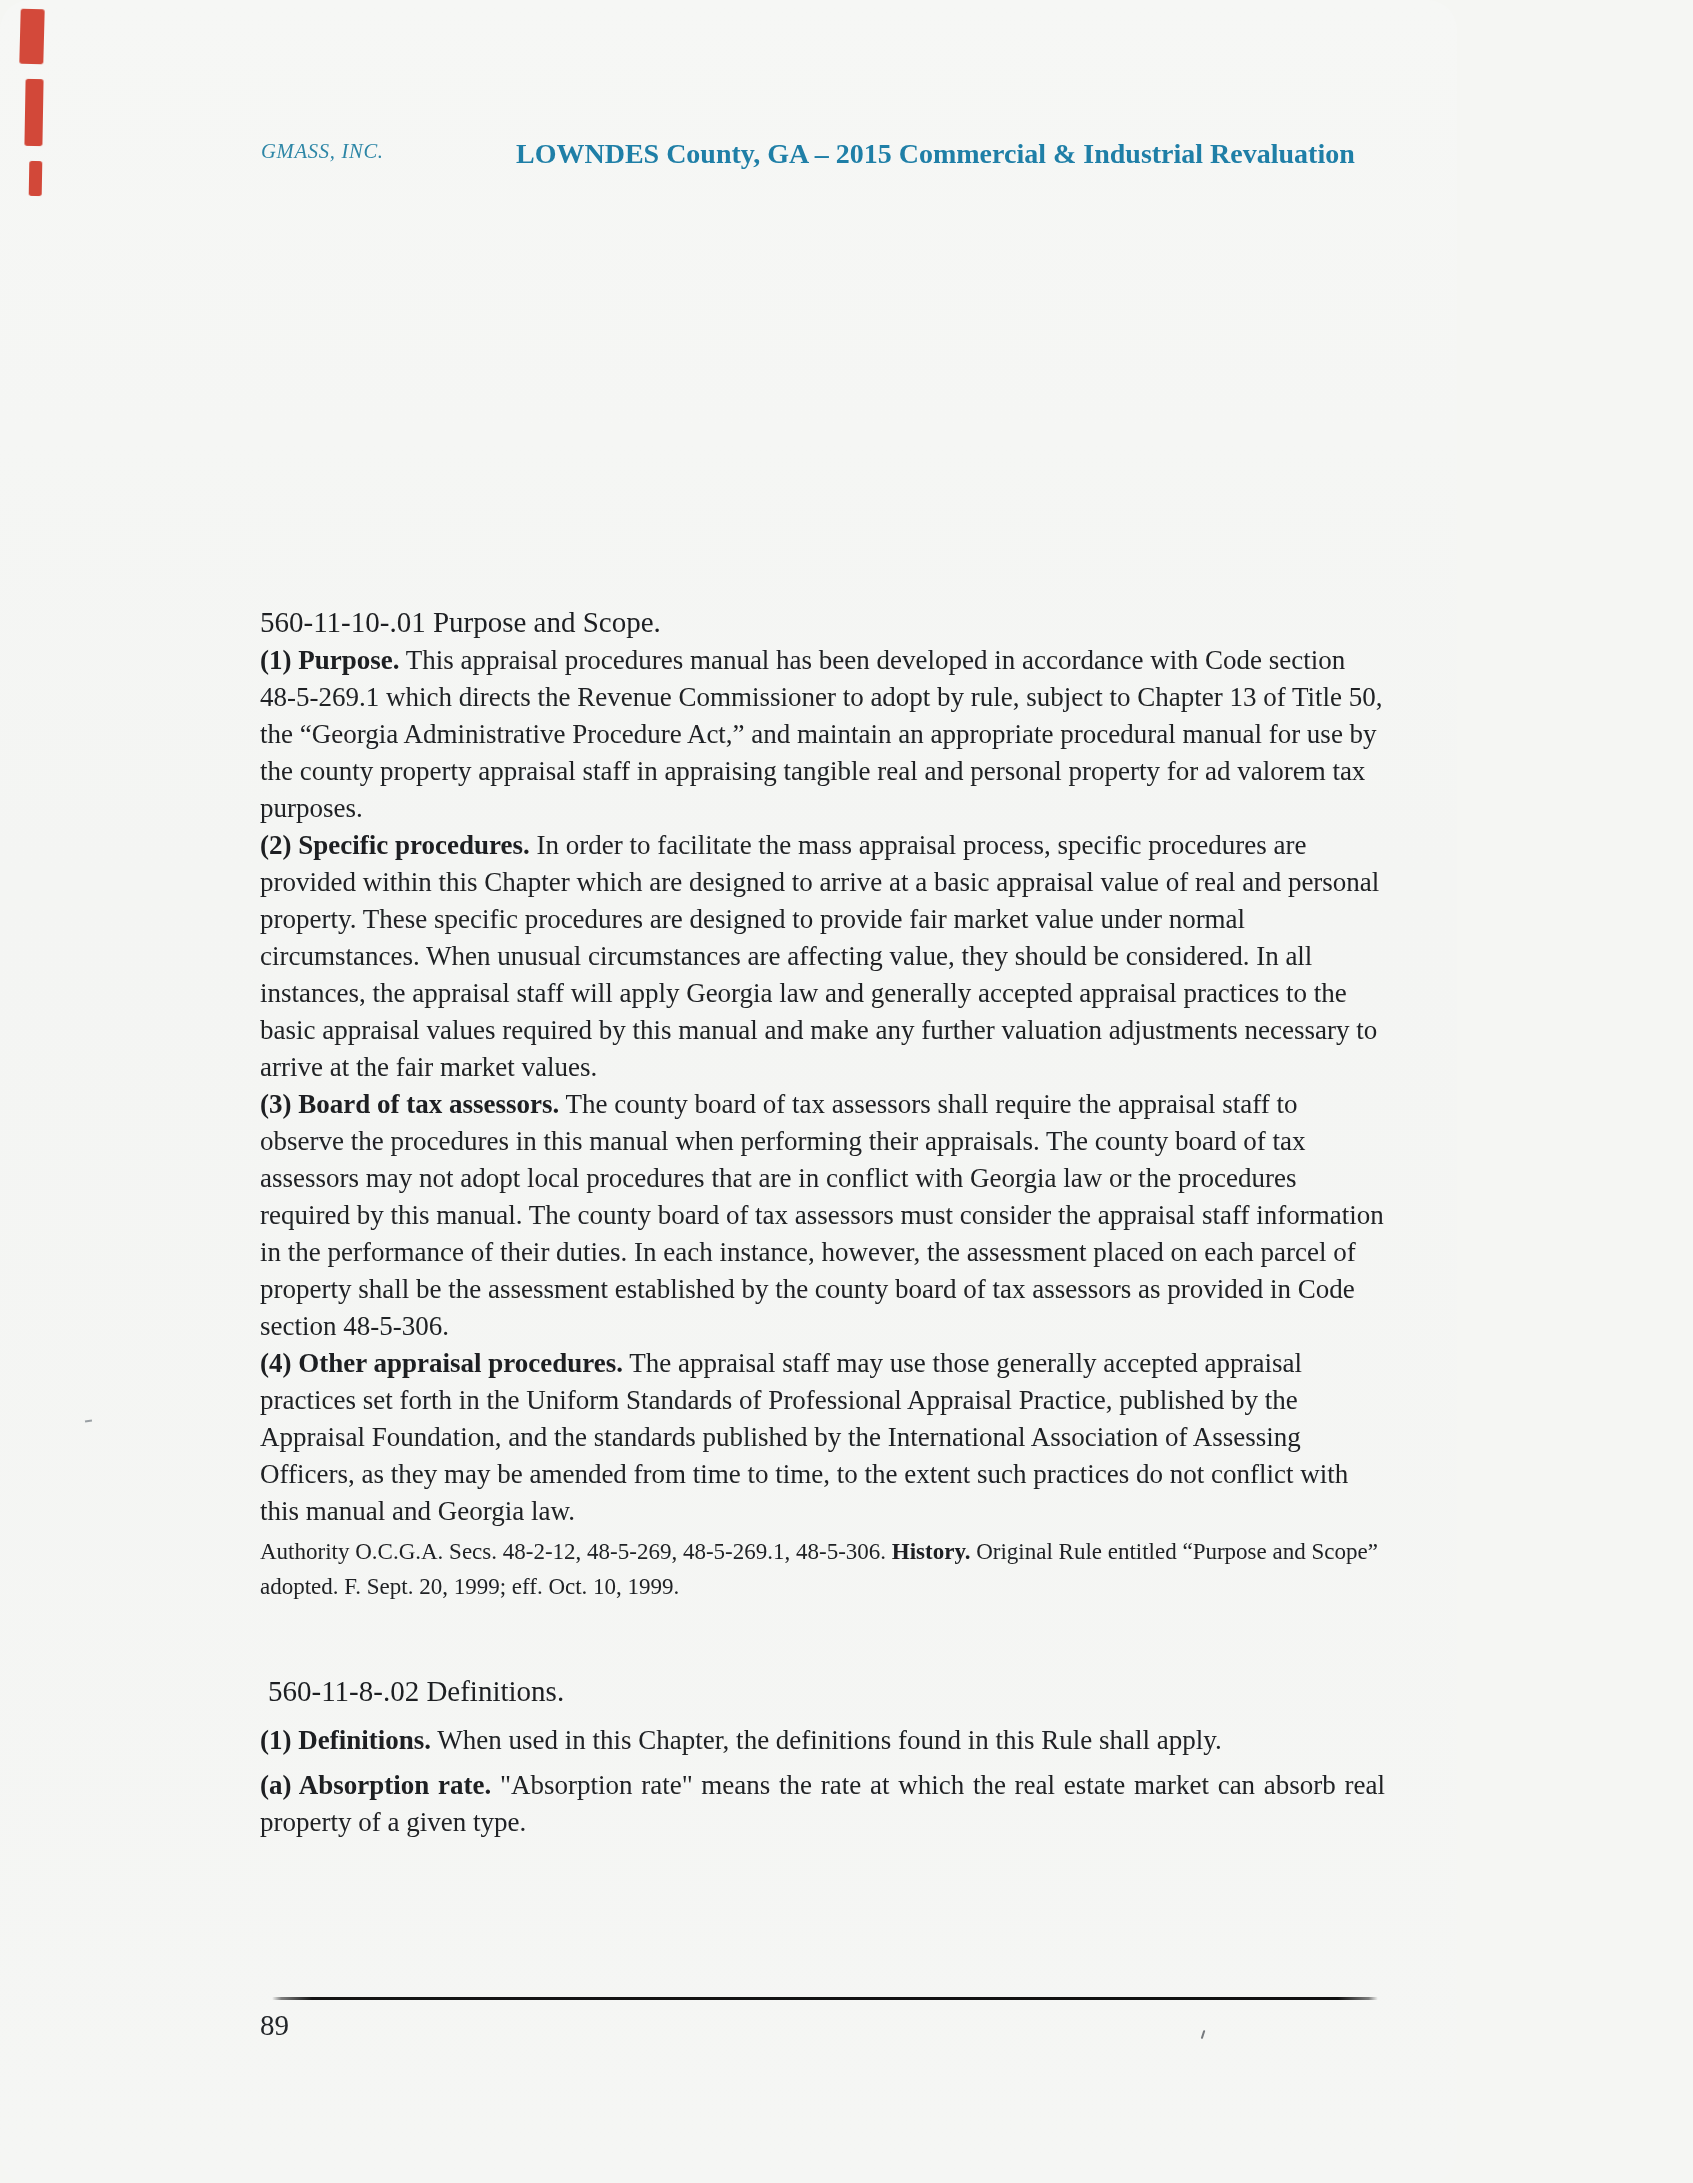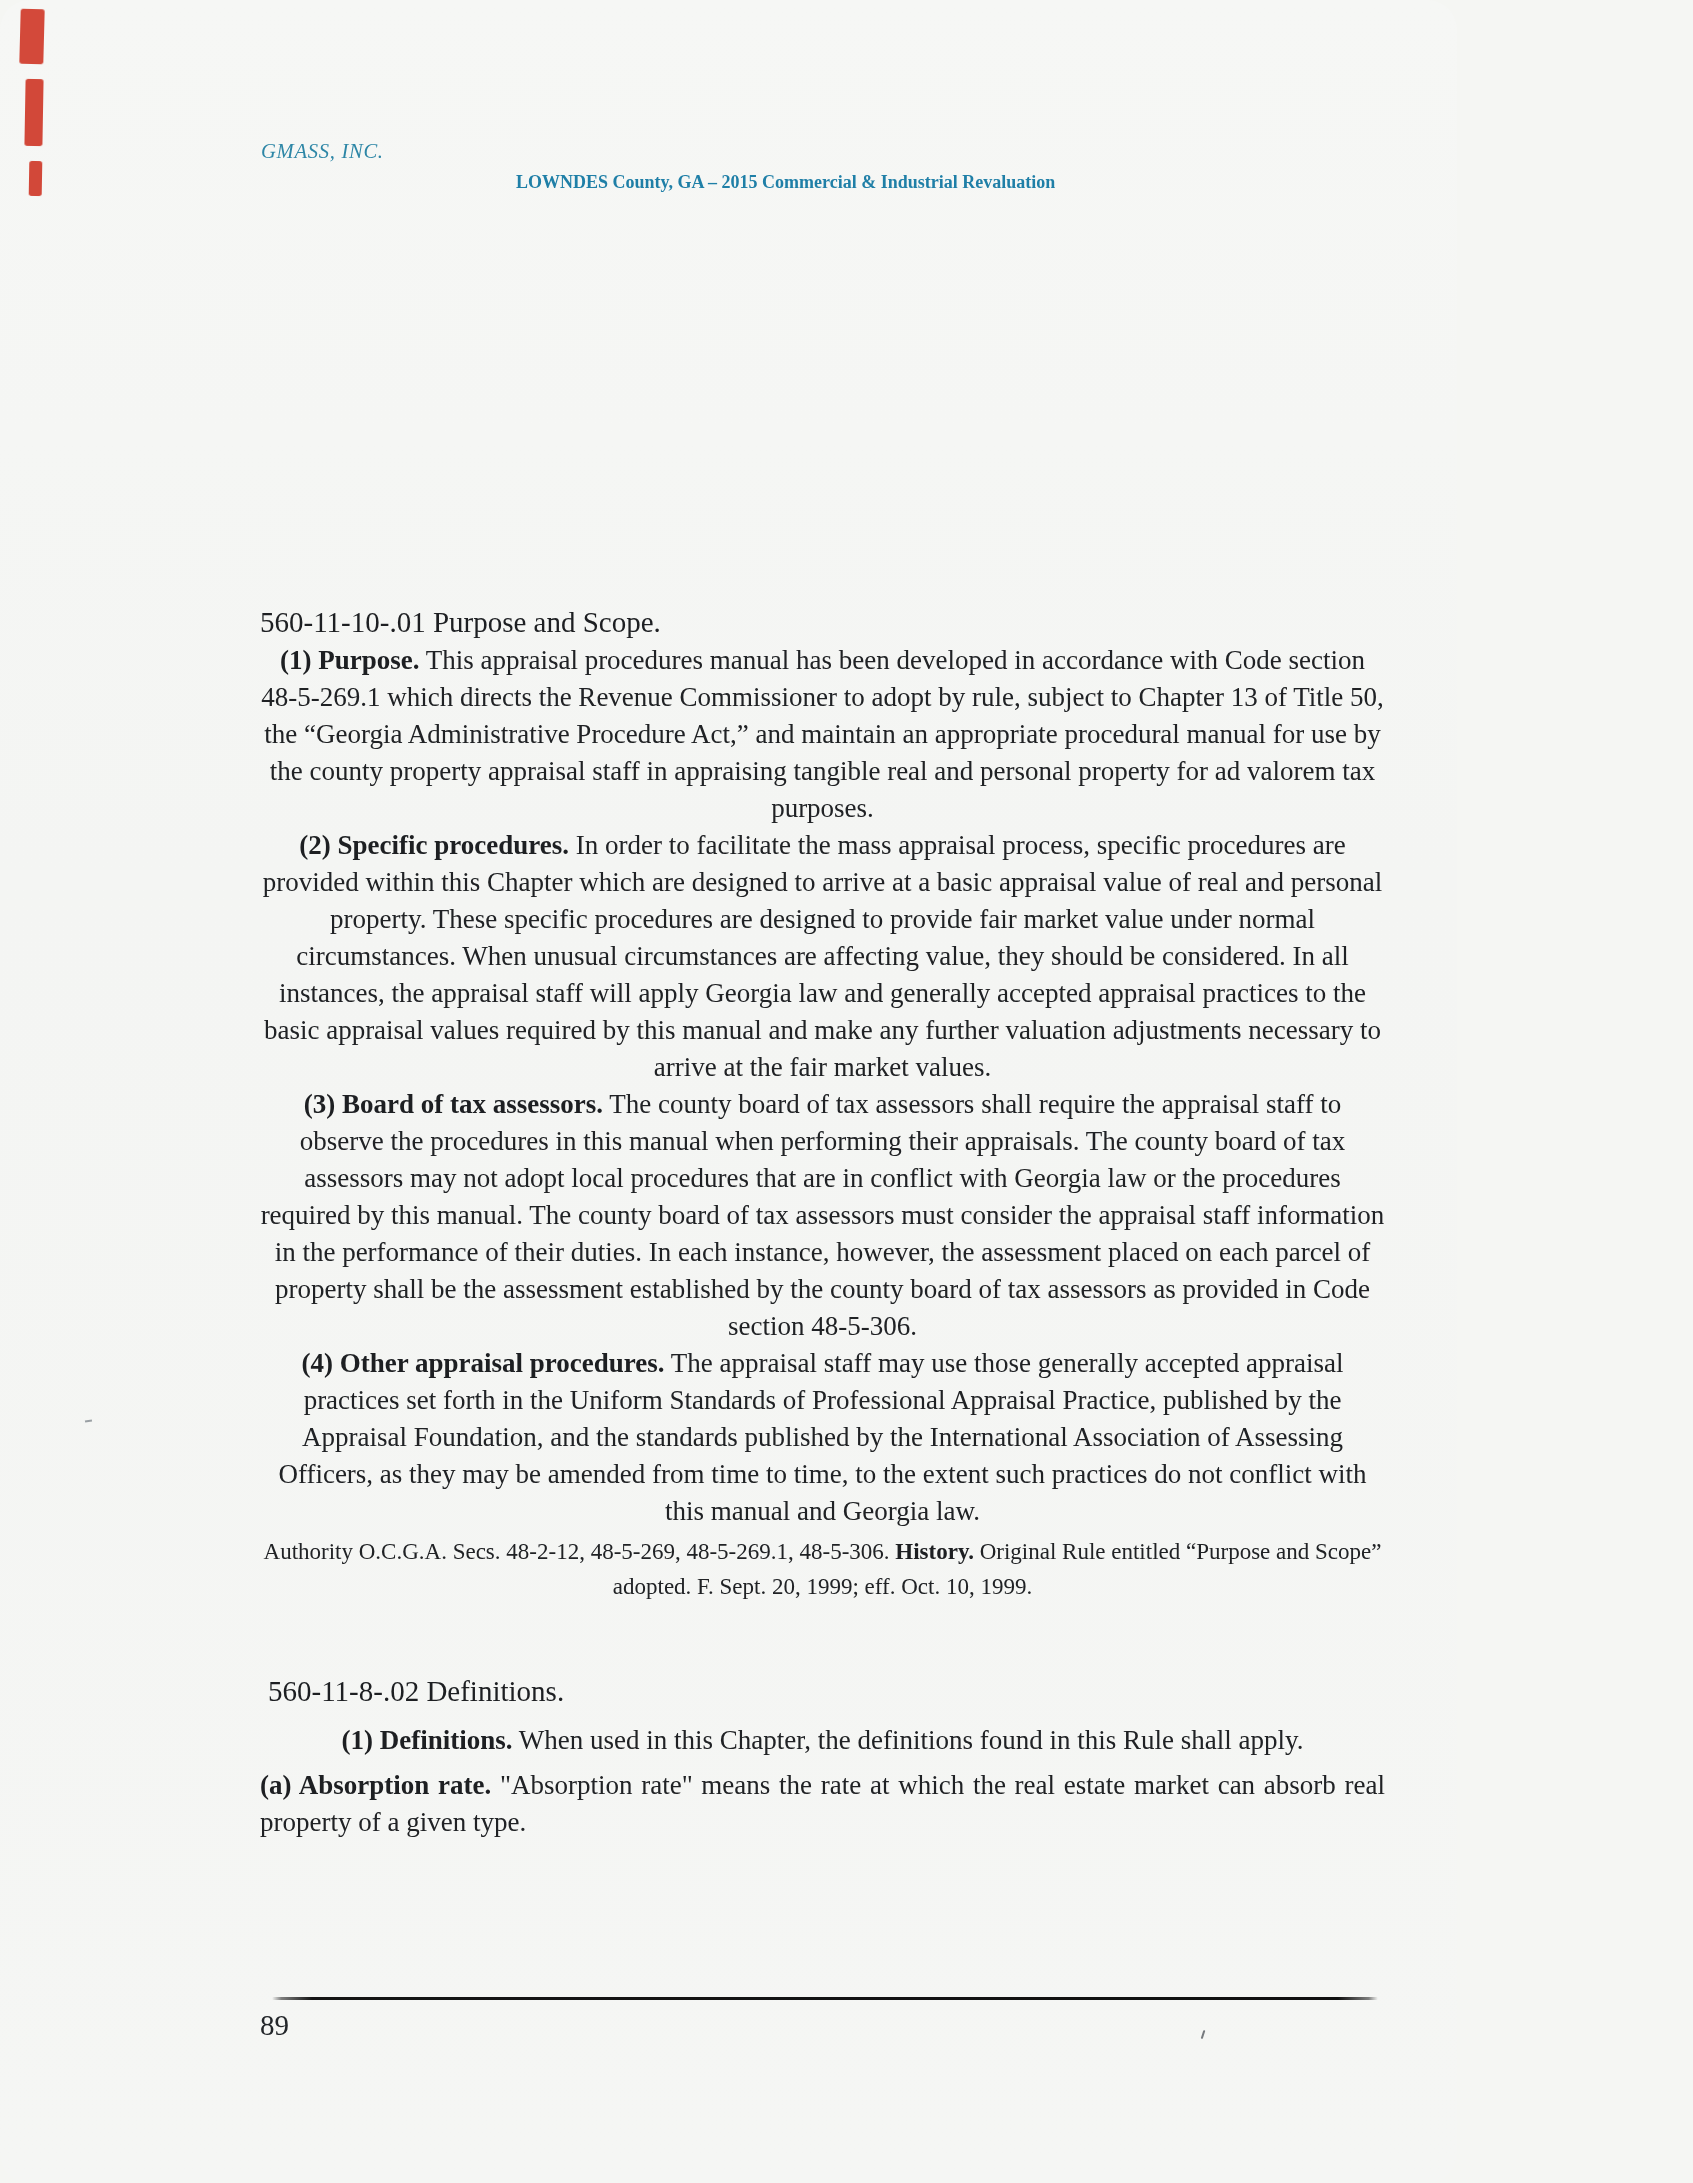--- a/index.html
+++ b/index.html
@@ -41,44 +41,43 @@
     font-style: italic;
     font-size: 20.6px;
     letter-spacing: 0.7px;
     color: #2d86a6;
   }
   .hdr-title {
     position: absolute;
     left: 516px;
     top: 138px;
     font-weight: bold;
-    font-size: 18px;
+    font-size: 28px;
     color: #1f7fa7;
-    margin-top: 34px;
   }
 
   
   .content {
     position: absolute;
     left: 260px;
     top: 602px;
     width: 1125px;
     font-size: 27px;
     line-height: 37px;
     text-align: left;
   }
   .content h1, .content h2 {
     font-size: 29px;
     line-height: 40px;
     margin: 0;
     font-weight: normal;
     color: #1d1f22;
   }
   .content h2 { margin-top: 67px; padding-left: 8px; }
-  .content p { margin: 0; text-align: center; }
+  .content p { margin: 0; }
   .content p.after-h2 { margin-top: 10.7px; }
   .content p.justified { margin-top: 8px; text-align: justify; line-height: 37px; }
   .content .lead { font-weight: bold; color: #1d1f22; }
   .authority {
     font-size: 23px;
     line-height: 35px;
     margin-top: 4px !important;
   }
   .authority .lead { font-weight: bold; }
 

